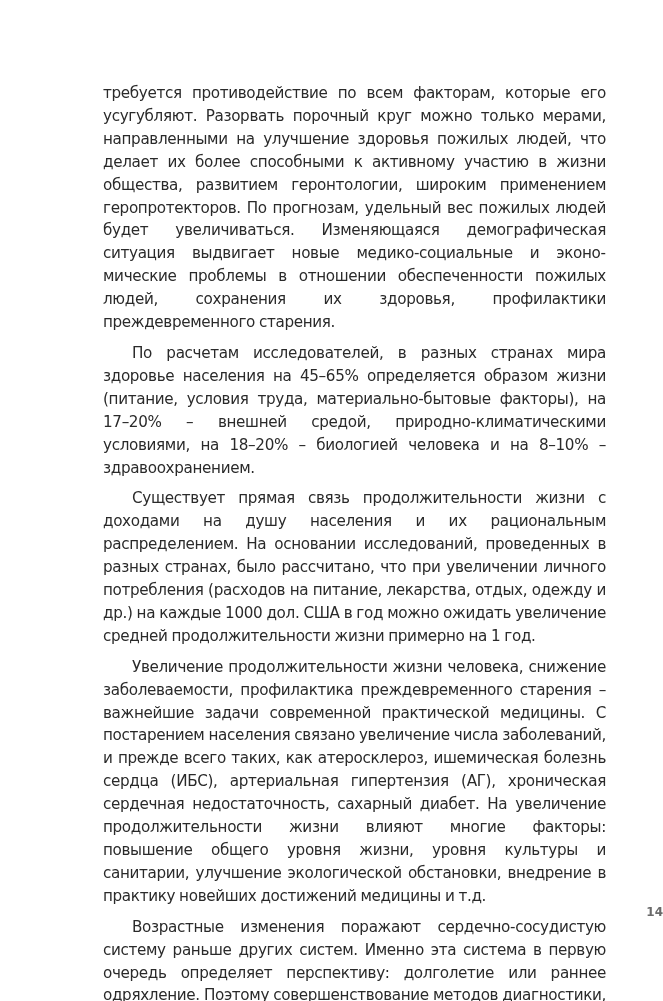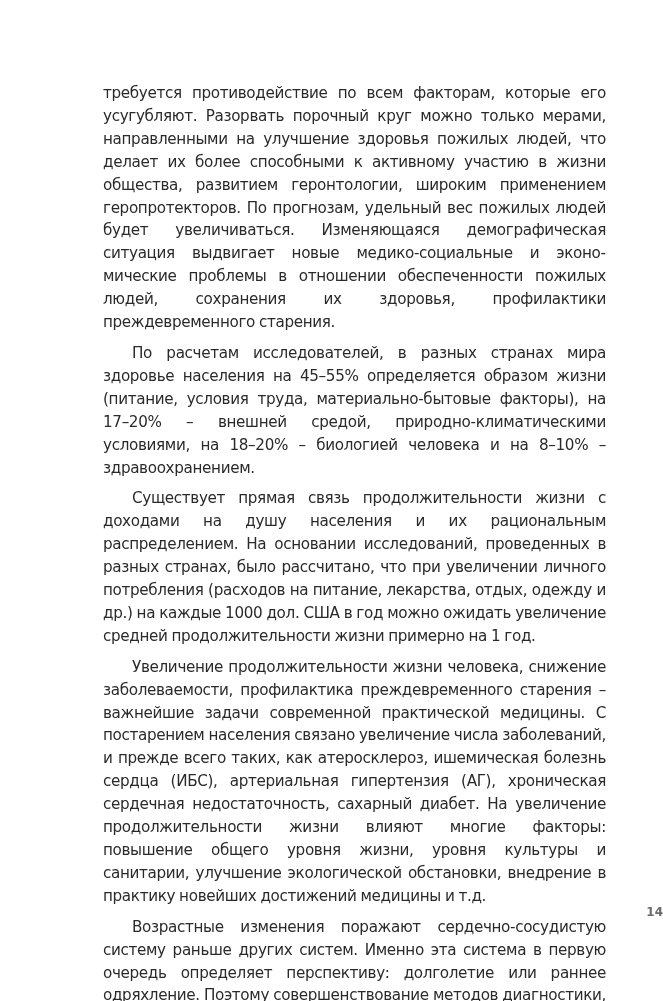--- a/index.html
+++ b/index.html
@@ -43,20 +43,20 @@
       font-weight: bold;
       font-size: 12px;
       color: #6a6a6a;
     }
   </style>
 </head>
 <body>
 
 <div class="page">
   <p>требуется противодействие по всем факторам, которые его усугубля­ют. Разорвать порочный круг можно только мерами, направленными на улучшение здоровья пожилых людей, что делает их более способ­ными к активному участию в жизни общества, развитием геронтоло­гии, широким применением геропротекторов. По прогнозам, удель­ный вес пожилых людей будет увеличиваться. Изменяющаяся демо­графическая ситуация выдвигает новые медико-социальные и эконо­мические проблемы в отношении обеспеченности пожилых людей, сохранения их здоровья, профилактики преждевременного старения.</p>
-  <p class="indent">По расчетам исследователей, в разных странах мира здоровье населения на 45–55% определяется образом жизни (питание, усло­вия труда, материально-бытовые факторы), на 17–20% – внешней средой, природно-климатическими условиями, на 18–20% – биоло­гией человека и на 8–10% – здравоохранением.</p>
+  <p class="indent">По расчетам исследователей, в разных странах мира здоровье населения на 45–65% определяется образом жизни (питание, усло­вия труда, материально-бытовые факторы), на 17–20% – внешней средой, природно-климатическими условиями, на 18–20% – биоло­гией человека и на 8–10% – здравоохранением.</p>
   <p class="indent">Существует прямая связь продолжительности жизни с доходами на душу населения и их рациональным распределением. На основании исследований, проведенных в разных странах, было рассчитано, что при увеличении личного потребления (расходов на питание, лекарства, отдых, одежду и др.) на каждые 1000 дол. США в год можно ожидать увеличение средней продолжительности жизни примерно на 1 год.</p>
   <p class="indent">Увеличение продолжительности жизни человека, снижение за­болеваемости, профилактика преждевременного старения – важней­шие задачи современной практической медицины. С постарением населения связано увеличение числа заболеваний, и прежде всего таких, как атеросклероз, ишемическая болезнь сердца (ИБС), артери­альная гипертензия (АГ), хроническая сердечная недостаточность, сахарный диабет. На увеличение продолжительности жизни влияют многие факторы: повышение общего уровня жизни, уровня культуры и санитарии, улучшение экологической обстановки, внедрение в практику новейших достижений медицины и т.д.</p>
   <p class="indent">Возрастные изменения поражают сердечно-сосудистую систему раньше других систем. Именно эта система в первую очередь опре­деляет перспективу: долголетие или раннее одряхление. Поэтому совершенствование методов диагностики, лечения и профилактики заболеваний сердечно-сосудистой системы, а также раннее выявле­ние причин, определяющих нарастание их частоты, имеют особую актуальность и значимость в противодействии преждевременному старению.</p>
 
 </div>
 
 <div class="page-number">14</div>
 
 </body></html>

